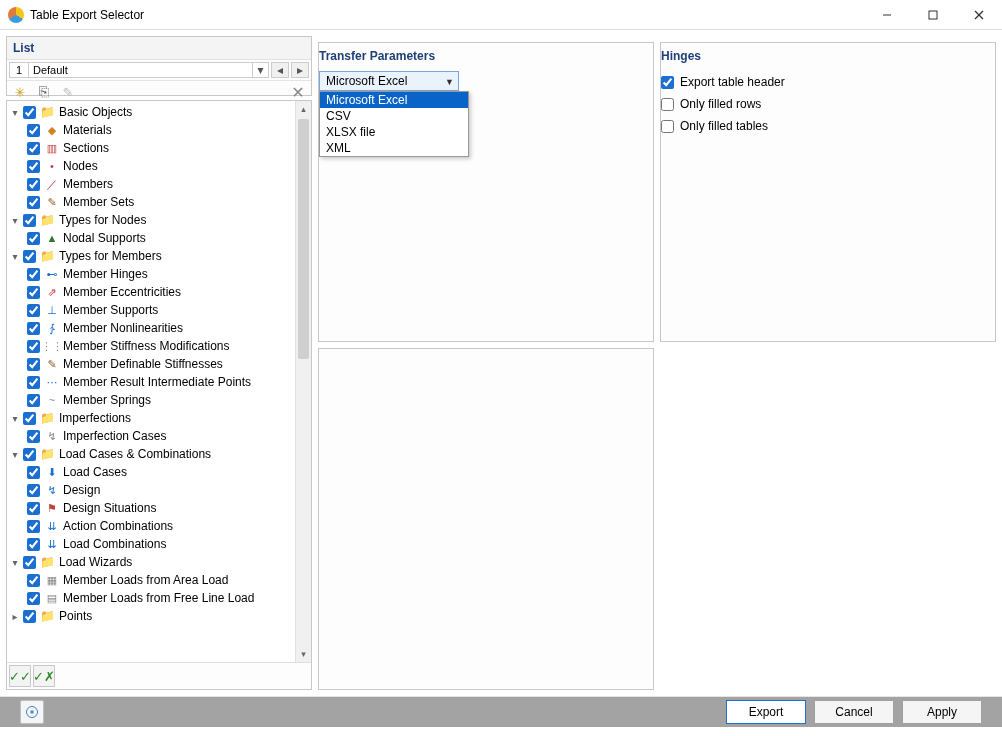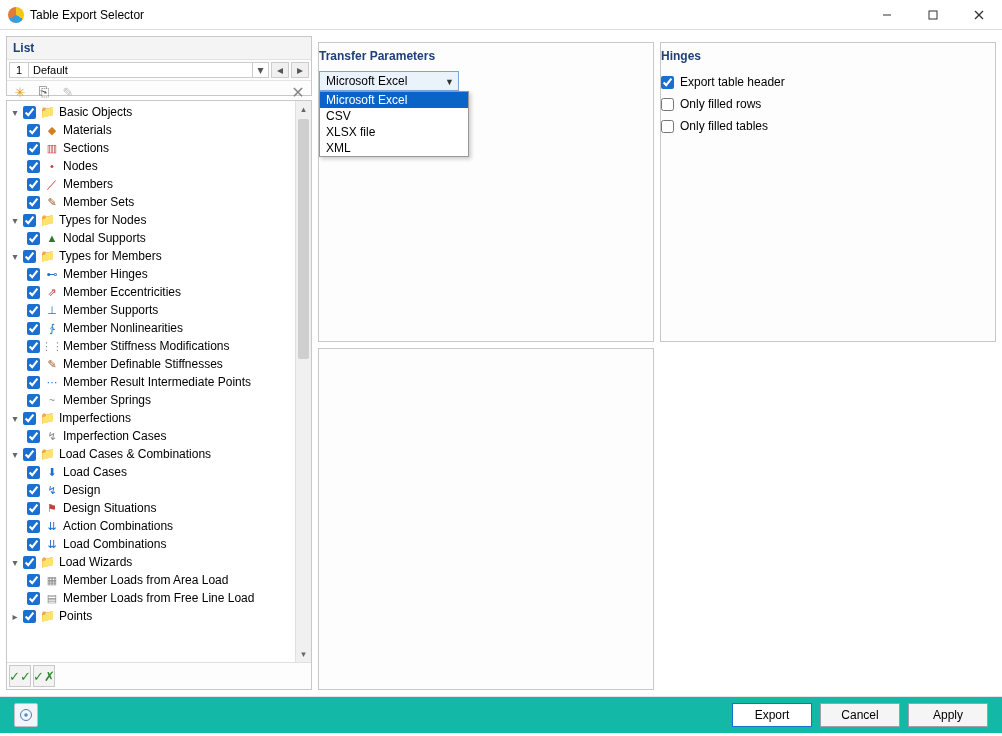--- a/index.html
+++ b/index.html
@@ -44,21 +44,21 @@
   .group-title { color:#204078; font-weight:600; margin-bottom:8px; font-size:12px; }
   .field-label { font-size:12px; margin-bottom:4px; }
   .select-wrap { position:relative; width:140px; }
   .select-box { border:1px solid #7aa7d8; background:#eaf2fb; height:20px; display:flex; align-items:center; padding:0 18px 0 6px; font-size:12px; position:relative; }
   .select-caret { position:absolute; right:4px; top:5px; font-size:9px; color:#333;}
   .dropdown { position:absolute; left:0; top:20px; width:150px; border:1px solid #999; background:#fff; box-shadow:2px 2px 4px rgba(0,0,0,0.2); z-index:5;}
   .dd-item { padding:1px 6px; font-size:12px; }
   .dd-item.sel { background:#0a64c8; color:#fff; }
   .chk-row { display:flex; align-items:center; height:22px; font-size:12px; gap:6px; }
   .chk-row input { margin:0; }
-  .footer { height:37px; display:flex; align-items:center; padding:0 14px; gap:8px; border-top:1px solid #e5e5e5; background:#14b8a6; }
+  .footer { height:31px; display:flex; align-items:center; padding:0 20px; gap:8px; border-top:1px solid #e5e5e5; background:#a3a3a3; }
   .help-btn { width:24px; height:24px; border:1px solid #c0c0c0; background:#f2f6fb; border-radius:2px; display:flex; align-items:center; justify-content:center; color:#4a6; font-size:13px;}
   .footer .spacer{flex:1;}
   .btn { min-width:80px; height:24px; border:1px solid #a0a0a0; background:#f5f5f5; font-size:12px; display:flex; align-items:center; justify-content:center; padding:0 14px;}
   .btn.default { border:1.5px solid #1a6fd1; background:#fff; }
   input[type=checkbox]{width:13px;height:13px;accent-color:#1a6fd1;}
 </style>
 </head>
 <body>
 
 <div class="titlebar">

